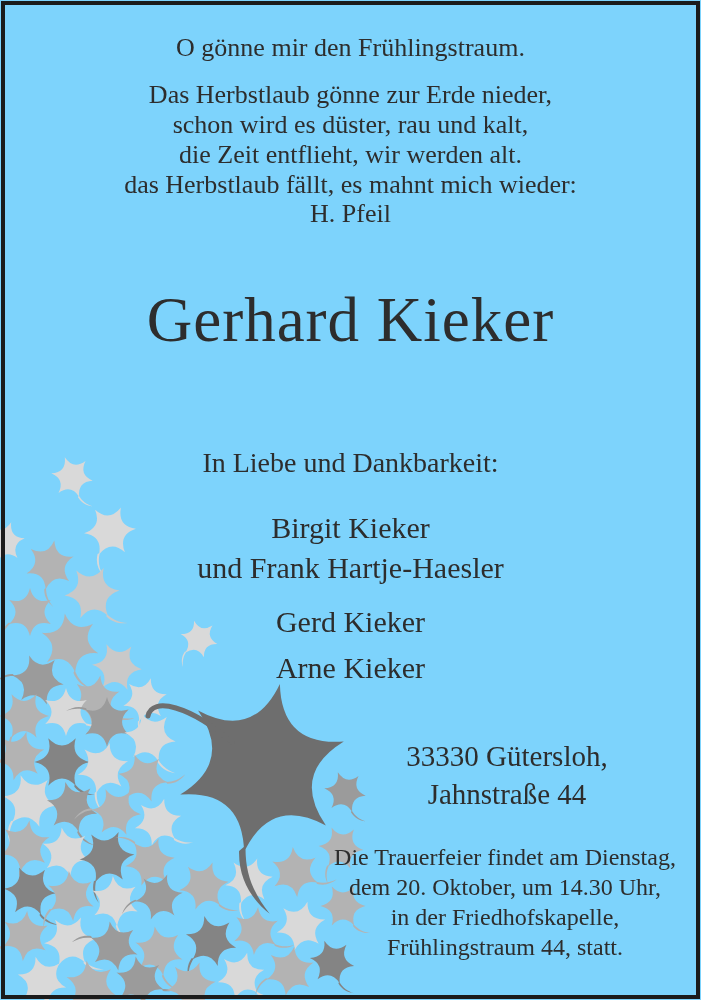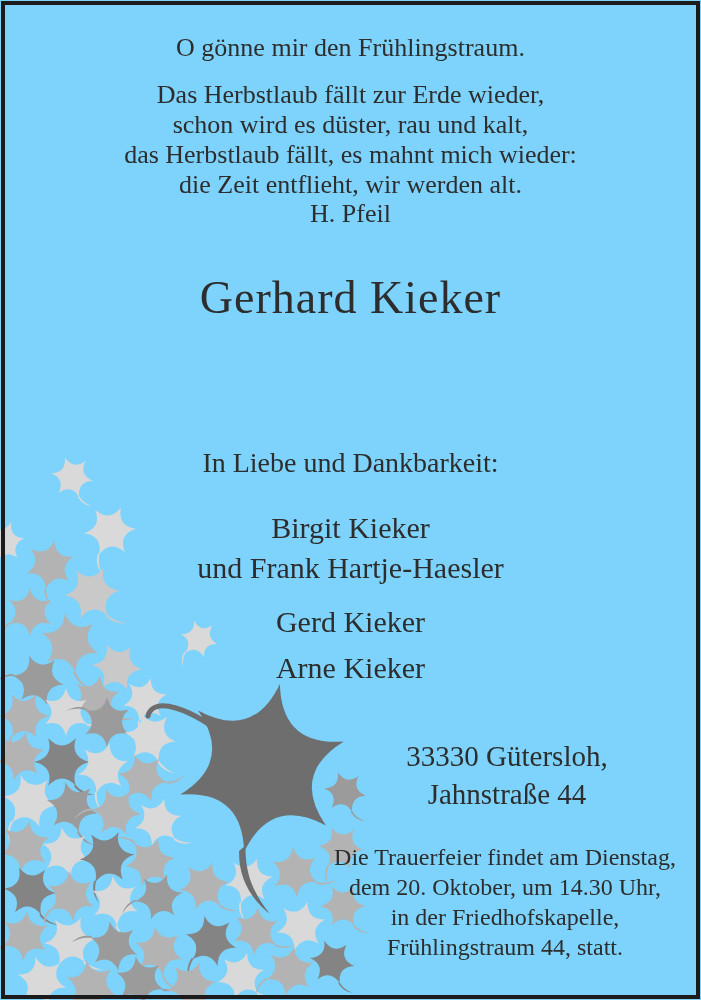--- a/index.html
+++ b/index.html
@@ -16,21 +16,21 @@
     position:absolute;inset:1px;
     border:4px solid #1b1b1b;
     z-index:6;pointer-events:none;
   }
   svg.leaves{position:absolute;left:0;top:0;z-index:1;}
   .content{position:absolute;inset:0;z-index:2;}
   .centered{position:absolute;left:0;right:0;text-align:center;}
   .poem-line1{top:33px;font-size:26px;}
   .poem-stanza{top:80px;font-size:26px;line-height:30px;}
   .poem-author{top:199px;font-size:26px;}
-  .deceased-name{top:271px;font-size:46px;letter-spacing:1px;}
+  .deceased-name{top:284px;font-size:63px;letter-spacing:1px;}
   .dates-row{
     position:absolute;top:366px;left:0;right:0;
     display:flex;justify-content:center;gap:58px;
     font-size:29px;
   }
   .tribute-intro{top:447px;font-size:28px;}
   .mourner{font-size:30px;}
   .mourner-1{top:511px;}
   .mourner-2{top:551px;}
   .mourner-3{top:605px;}
@@ -110,24 +110,24 @@
         <use href="#leaf-shape" xlink:href="#leaf-shape" transform="translate(262,768) rotate(12) scale(1.72)" fill="#6e6e6e"></use>
       </g>
     <path id="big-leaf-stem" d="M232,742 C190,706 152,696 148,716" fill="none" stroke-width="5" stroke-linecap="round" stroke="#6e6e6e"></path>
   </svg>
 
   <div class="content">
 
     <div class="centered poem-line1">O gönne mir den Frühlingstraum.</div>
 
     <div class="centered poem-stanza">
-      <div>Das Herbstlaub fällt zur Erde wieder,</div>
+      <div>Das Herbstlaub gönne zur Erde nieder,</div>
       <div>schon wird es düster, rau und kalt,</div>
+      <div>die Zeit entflieht, wir werden alt.</div>
       <div>das Herbstlaub fällt, es mahnt mich wieder:</div>
-      <div>die Zeit entflieht, wir werden alt.</div>
     </div>
 
     <div class="centered poem-author">H. Pfeil</div>
 
     <div class="centered deceased-name">Gerhard Kieker</div>
 
 
     <div class="centered tribute-intro">In Liebe und Dankbarkeit:</div>
 
     <div class="centered mourner mourner-1">Birgit Kieker</div>

